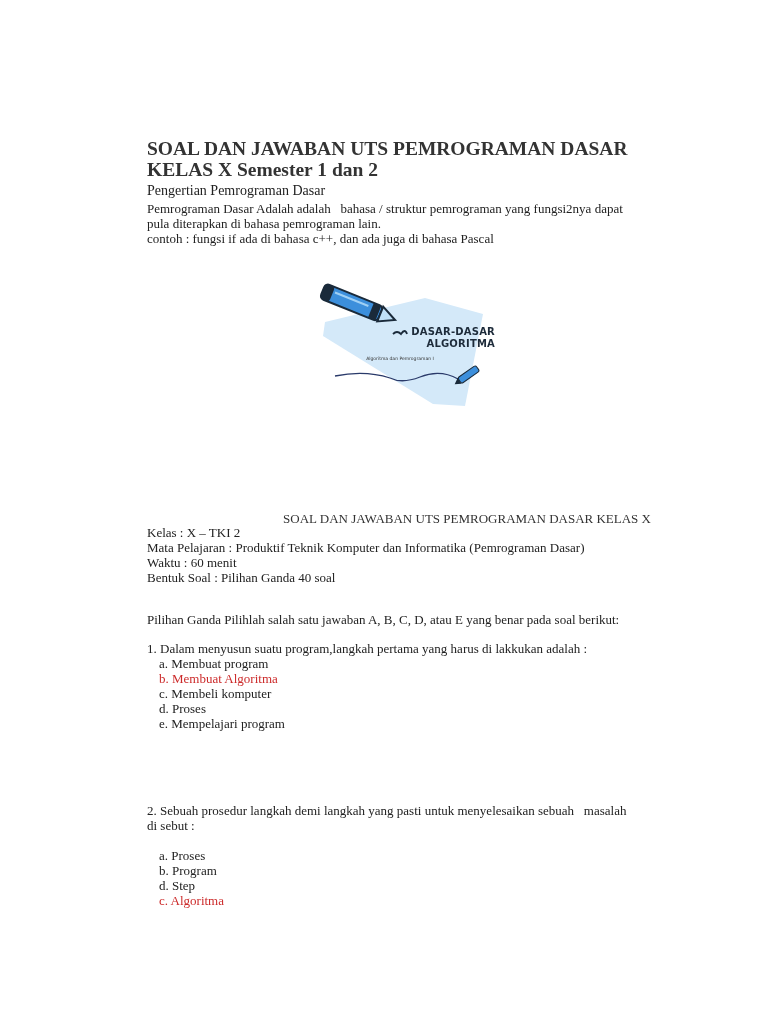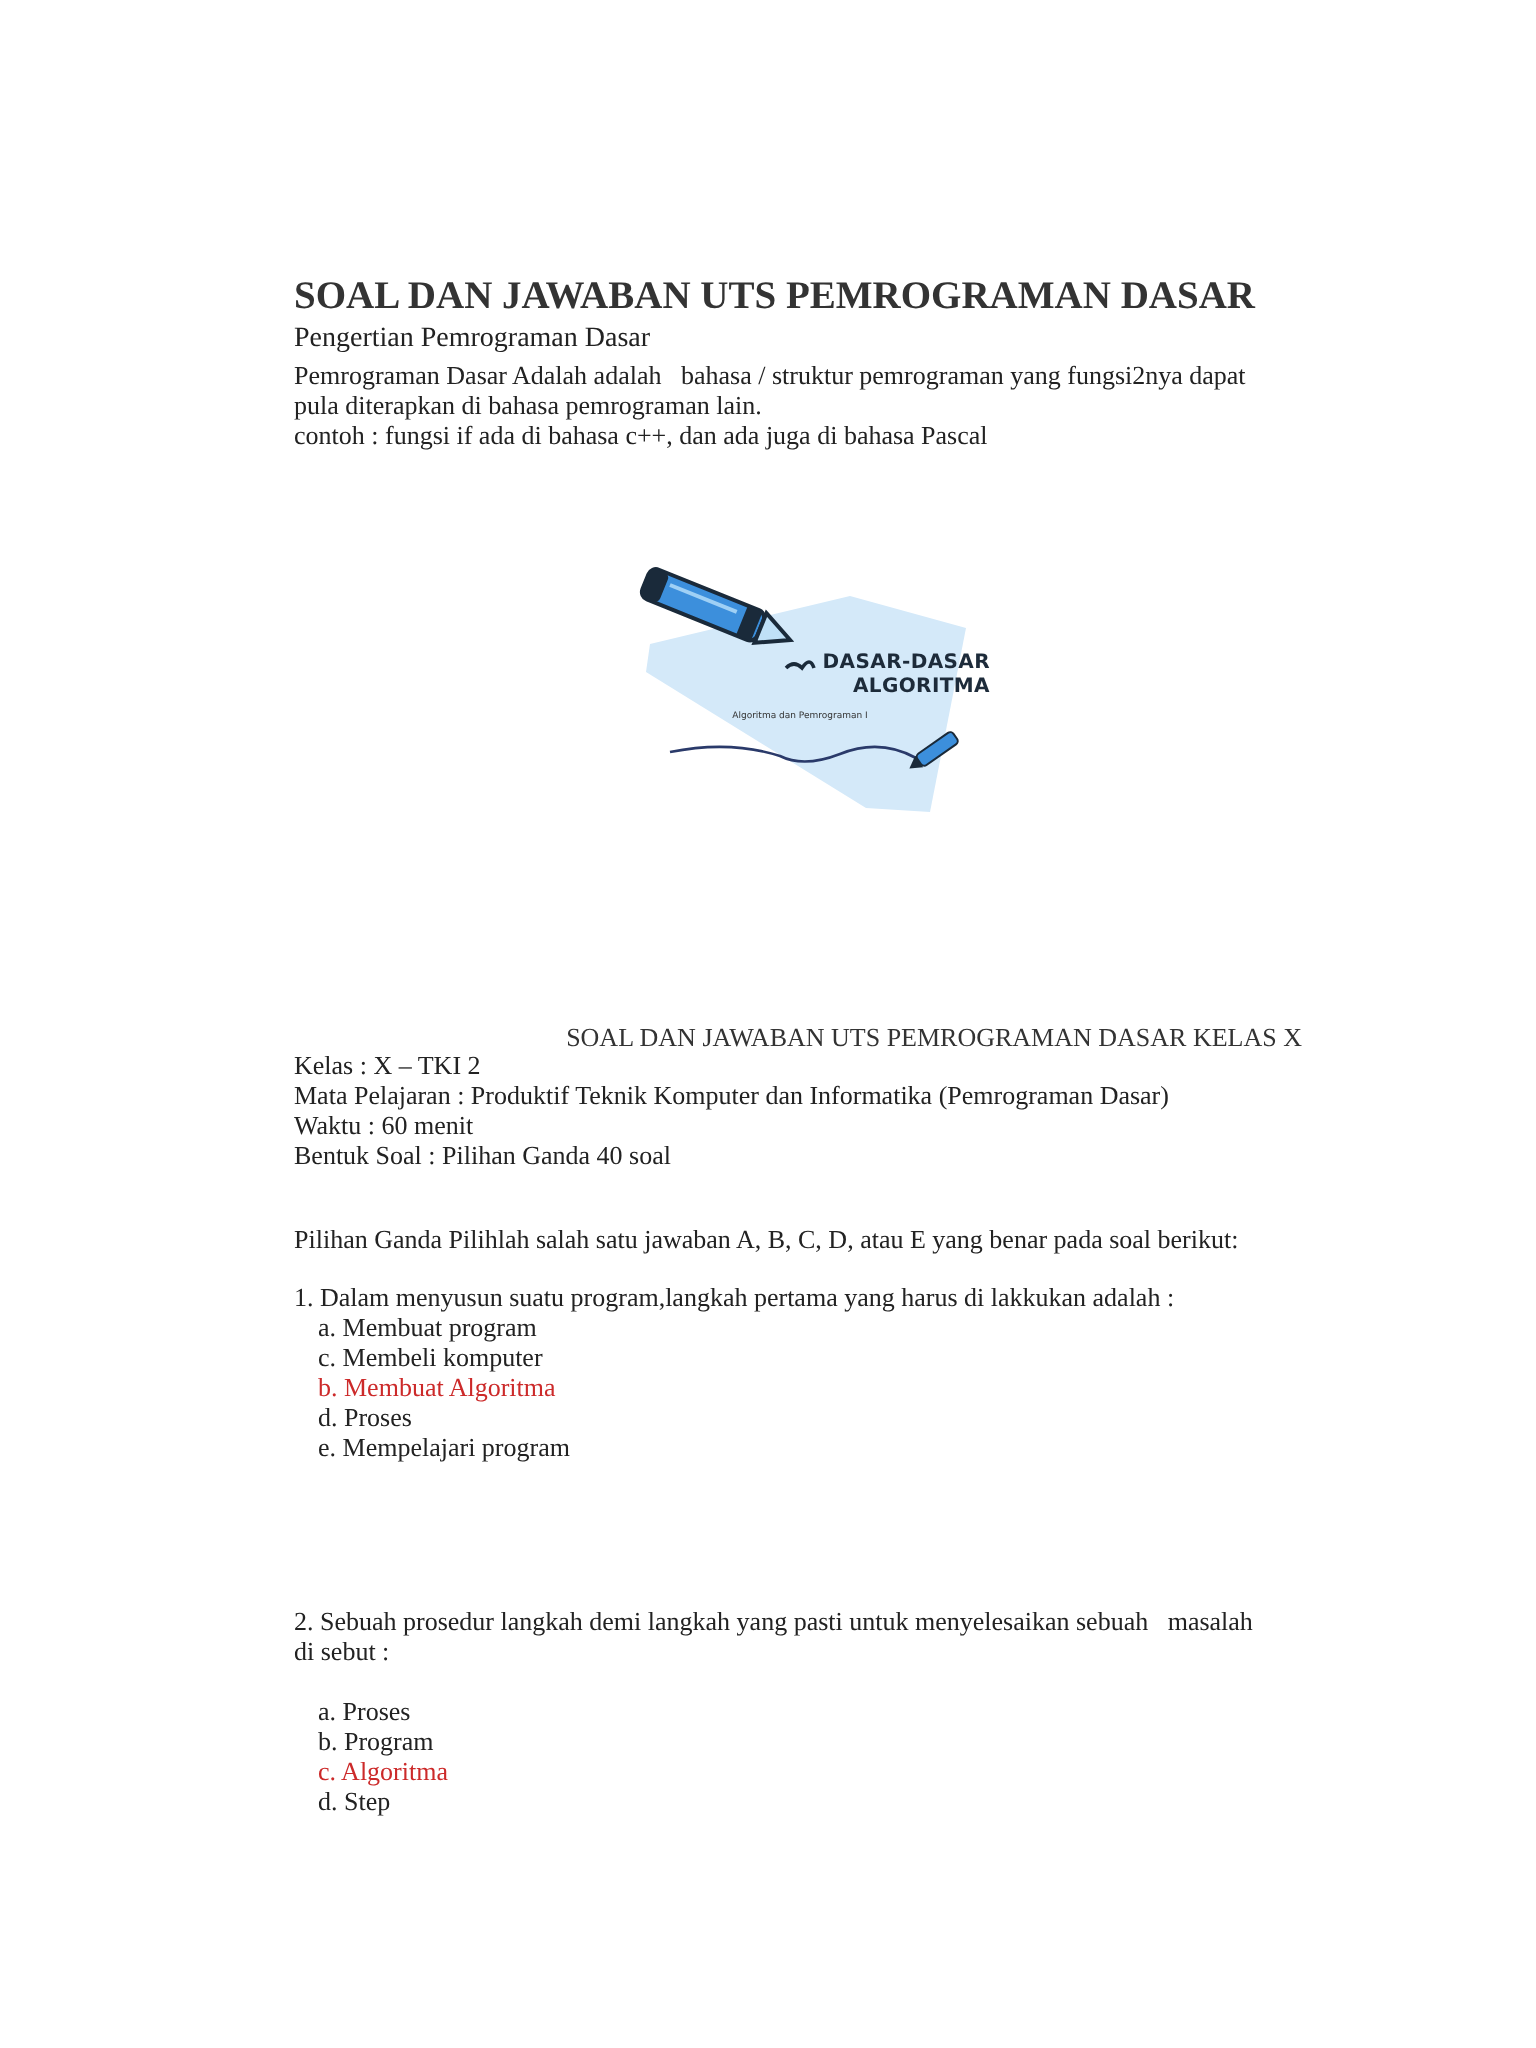--- a/index.html
+++ b/index.html
@@ -103,20 +103,21 @@
       color: #cc2a2a;
     }
   </style>
 </head>
 <body>
 
 <div class="page">
 
   <div class="title-block">
     <p class="title-line">SOAL DAN JAWABAN UTS PEMROGRAMAN DASAR</p>
+    <p class="title-line">KELAS X Semester 1 dan 2</p>
     <p class="subtitle">Pengertian Pemrograman Dasar</p>
     <p class="body-text" style="white-space:pre;">Pemrograman Dasar Adalah adalah   bahasa / struktur pemrograman yang fungsi2nya dapat</p>
     <p class="body-text">pula diterapkan di bahasa pemrograman lain.</p>
     <p class="body-text">contoh : fungsi if ada di bahasa c++, dan ada juga di bahasa Pascal</p>
   </div>
 
   <div class="logo">
     <svg width="190" height="135" viewBox="0 0 190 135">
 
       <polygon points="20,46 120,22 178,38 160,130 128,128 18,60" fill="#d4e9f9"></polygon>
@@ -155,31 +156,31 @@
   </div>
 
   <div class="section" style="top:612px;">
     <p class="line">Pilihan Ganda Pilihlah salah satu jawaban A, B, C, D, atau E yang benar pada soal berikut:</p>
   </div>
 
   <div class="section" style="top:641px;">
     <p class="line">1. Dalam menyusun suatu program,langkah pertama yang harus di lakkukan adalah :</p>
     <div class="options" style="">
       <p class="opt">a. Membuat program</p>
+      <p class="opt correct">b. Membuat Algoritma</p>
       <p class="opt">c. Membeli komputer</p>
-      <p class="opt correct">b. Membuat Algoritma</p>
       <p class="opt">d. Proses</p>
       <p class="opt">e. Mempelajari program</p>
     </div>
   </div>
 
   <div class="section" style="top:803px;">
     <p class="line" style="white-space:pre;">2. Sebuah prosedur langkah demi langkah yang pasti untuk menyelesaikan sebuah   masalah</p>
     <p class="line">di sebut :</p>
     <div class="options" style="margin-top:15px;">
       <p class="opt">a. Proses</p>
       <p class="opt">b. Program</p>
+      <p class="opt">d. Step</p>
       <p class="opt correct">c. Algoritma</p>
-      <p class="opt">d. Step</p>
     </div>
   </div>
 
 </div>
 
 </body></html>

